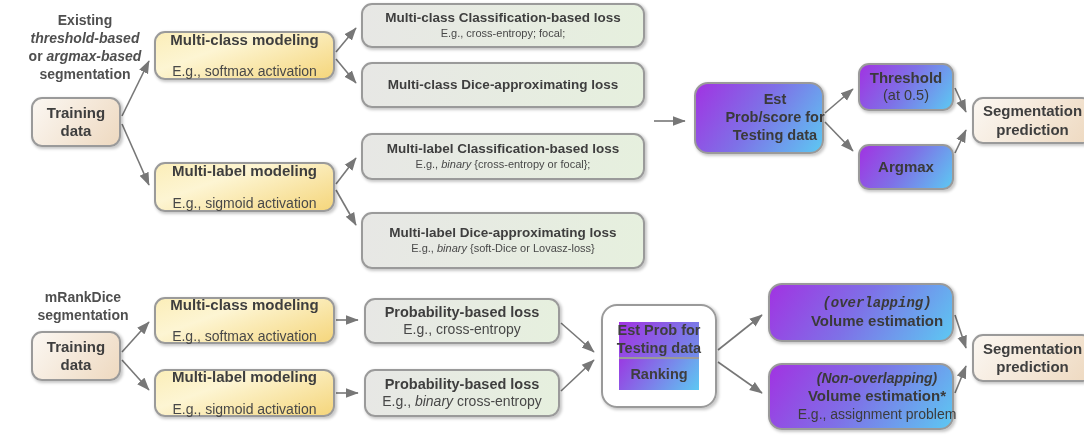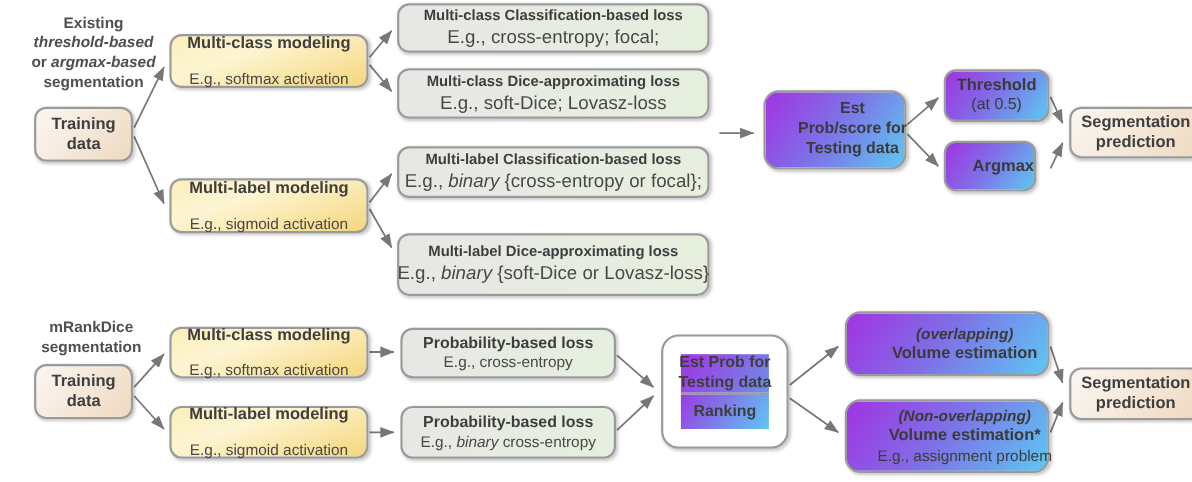--- a/index.html
+++ b/index.html
@@ -20,21 +20,21 @@
     display:flex;flex-direction:column;
     align-items:center;justify-content:center;
     text-align:center;
     color:#3e3e3e;
     box-shadow:1.5px 1.5px 3px rgba(0,0,0,0.22);
   }
   .t{font-weight:bold;font-size:15px;line-height:1.22;white-space:nowrap;}
   .t-sm{font-weight:bold;font-size:13.5px;line-height:1.25;white-space:nowrap;}
   .t-md{font-weight:bold;font-size:14.5px;line-height:1.22;white-space:nowrap;}
   .s{font-size:14px;line-height:1.2;color:#484848;white-space:nowrap;}
-  .s-sm{font-size:17px;line-height:1.25;color:#484848;white-space:nowrap;}
+  .s-sm{font-size:11px;line-height:1.25;color:#484848;white-space:nowrap;}
   .it{font-style:italic;}
   .yellow{background:linear-gradient(160deg,#fbeeb9 0%,#fdf5d3 35%,#f5d67c 100%);gap:14px;}
   .green{background:linear-gradient(100deg,#e7e7e5 0%,#e6f0de 100%);}
   .purple{background:linear-gradient(125deg,#a133e2 0%,#7e71e7 48%,#5dc8f2 100%);color:#3a3a3a;}
   .tan{background:linear-gradient(128deg,#fbf7f2 0%,#eed9c0 100%);}
   .dlabel{
     position:absolute;text-align:center;
     font-weight:bold;font-size:14px;line-height:1.28;
     color:#4f4f4f;white-space:nowrap;
   }
@@ -103,21 +103,20 @@
     <div class="s">E.g., sigmoid activation</div>
   </div>
 
   <div class="node green" style="left:345px;top:3px;width:284px;height:45px;">
     <div class="t-sm">Multi-class Classification-based loss</div>
     <div class="s-sm">E.g., cross-entropy; focal;</div>
   </div>
 
   <div class="node green" style="left:345px;top:62px;width:284px;height:46px;">
     <div class="t-sm">Multi-class Dice-approximating loss</div>
-    <div class="s-sm">E.g., soft-Dice; Lovasz-loss</div>
   </div>
 
   <div class="node green" style="left:345px;top:133px;width:284px;height:47px;">
     <div class="t-sm">Multi-label Classification-based loss</div>
     <div class="s-sm"><span>E.g., </span><span class="it">binary</span><span> {cross-entropy or focal};</span></div>
   </div>
 
   <div class="node green" style="left:345px;top:212px;width:284px;height:57px;">
     <div class="t-sm">Multi-label Dice-approximating loss</div>
     <div class="s-sm"><span>E.g., </span><span class="it">binary</span><span> {soft-Dice or Lovasz-loss}</span></div>
@@ -127,21 +126,21 @@
     <div class="t-md">Est</div>
     <div class="t-md">Prob/score for</div>
     <div class="t-md">Testing data</div>
   </div>
 
   <div class="node purple" style="left:842px;top:63px;width:96px;height:48px;">
     <div class="t">Threshold</div>
     <div class="s" style="color:#3a3a3a;font-size:14.5px;">(at 0.5)</div>
   </div>
 
-  <div class="node purple" style="left:842px;top:128px;width:84px;height:46px;align-items:flex-end;">
+  <div class="node purple" style="left:842px;top:144px;width:96px;height:46px;">
     <div class="t">Argmax</div>
   </div>
 
   <div class="node tan" style="left:956px;top:97px;width:121px;height:47px;">
     <div class="t">Segmentation</div>
     <div class="t">prediction</div>
   </div>
 
   <div class="dlabel" style="left:2px;top:289px;width:130px;">
     <div>mRankDice</div>
@@ -178,21 +177,21 @@
       <div class="t-md">Est Prob for</div>
       <div class="t-md">Testing data</div>
     </div>
     <div class="divider"></div>
     <div class="half half-bottom">
       <div class="t-md">Ranking</div>
     </div>
   </div>
 
   <div class="node purple r14" style="left:752px;top:283px;width:186px;height:59px;">
-    <div class="t it" style="font-size:14px;">(overlapping)</div>
+    <div class="t it" style="font-size:14px;font-family:Liberation Mono, monospace;">(overlapping)</div>
     <div class="t">Volume estimation</div>
   </div>
 
   <div class="node purple r14" style="left:752px;top:363px;width:186px;height:67px;">
     <div class="t it" style="font-size:14px;">(Non-overlapping)</div>
     <div class="t">Volume estimation*</div>
     <div class="s" style="color:#3c3c3c;">E.g., assignment problem</div>
   </div>
 
   <div class="node tan" style="left:956px;top:334px;width:121px;height:48px;">

